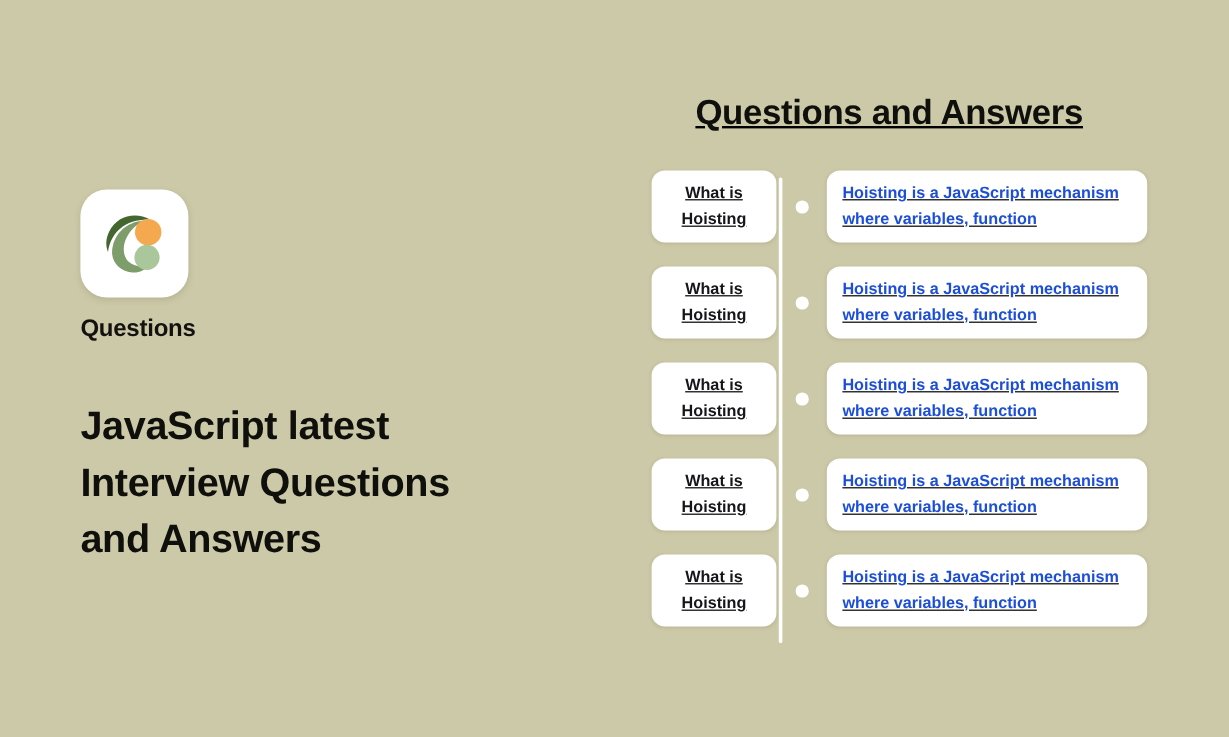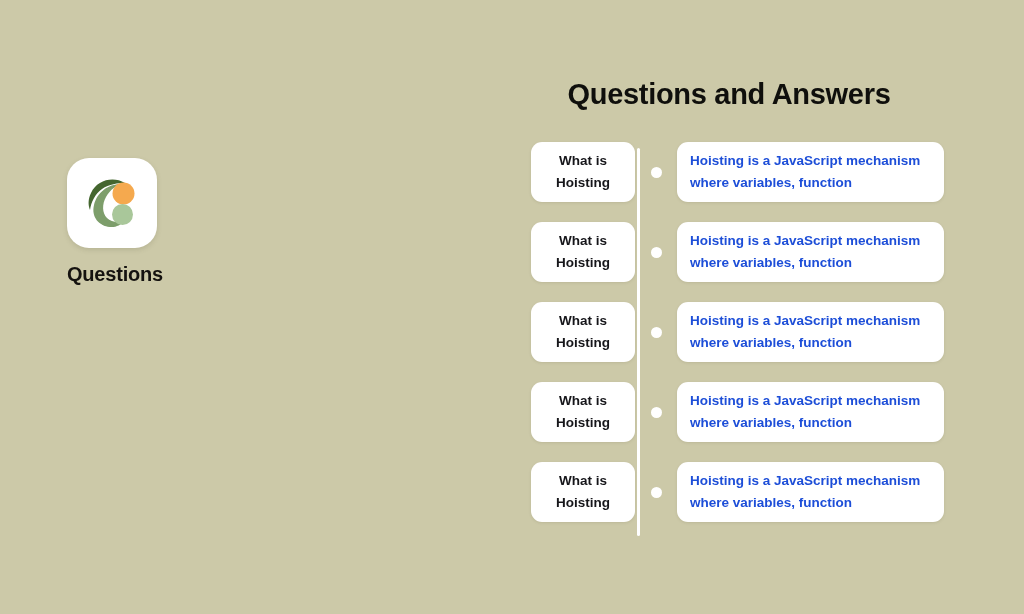--- a/index.html
+++ b/index.html
@@ -60,23 +60,24 @@
     font-weight: 700;
     color: #0f0f0c;
     line-height: 1.42;
     letter-spacing: -0.3px;
     max-width: 380px;
   }
 
   
   .qa-panel {
     position: absolute;
-    left: 514px;
+    left: 526px;
     top: 78px;
     width: 430px;
+    text-decoration: underline;
   }
 
   .qa-heading {
     font-size: 29px;
     font-weight: 700;
     color: #0f0f0c;
     letter-spacing: -0.3px;
     text-align: center;
     margin: 0 0 31px 0;
   }
@@ -180,20 +181,25 @@
 
           <circle cx="42.5" cy="21.5" r="11" fill="#F5A94E"></circle>
 
           <circle cx="41.5" cy="42.5" r="10.5" fill="#A9C79A"></circle>
         </svg>
       </span>
     </div>
 
     <div class="brand-name">Questions</div>
 
+    <div class="main-title">
+      <span class="q-line">JavaScript latest</span>
+      <span class="q-line">Interview Questions</span>
+      <span class="q-line">and Answers</span>
+    </div>
 
   </div>
 
   <div class="qa-panel">
 
     <div class="qa-heading">Questions and Answers</div>
 
     <div class="timeline"></div>
 
     <div class="qa-rows">

